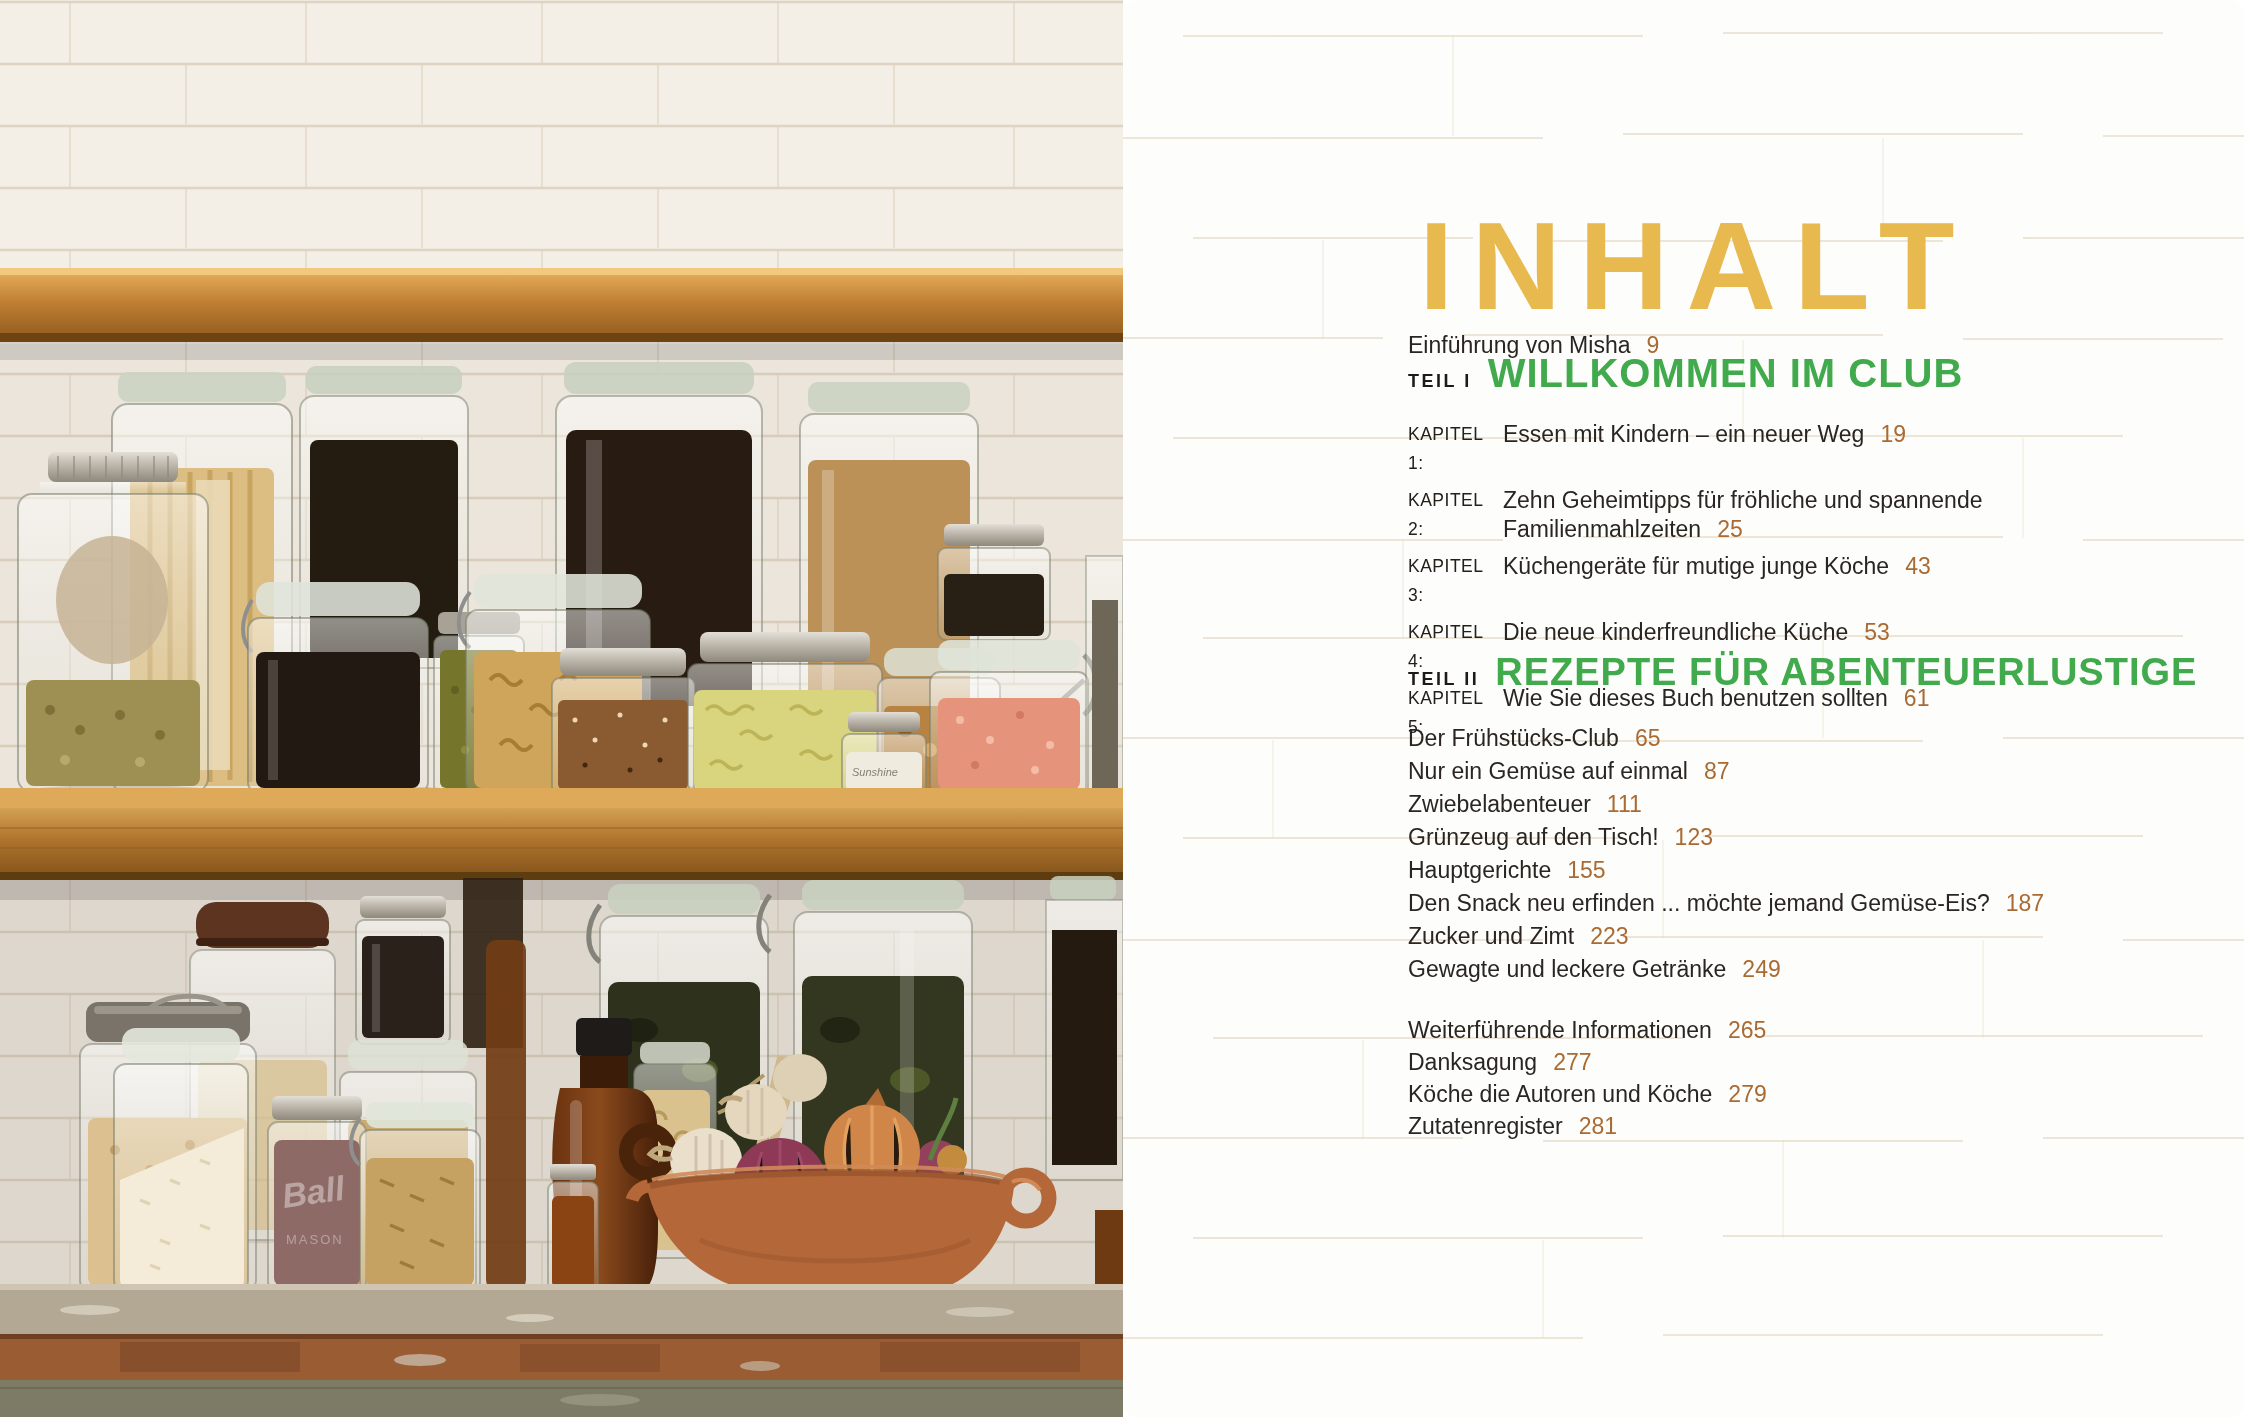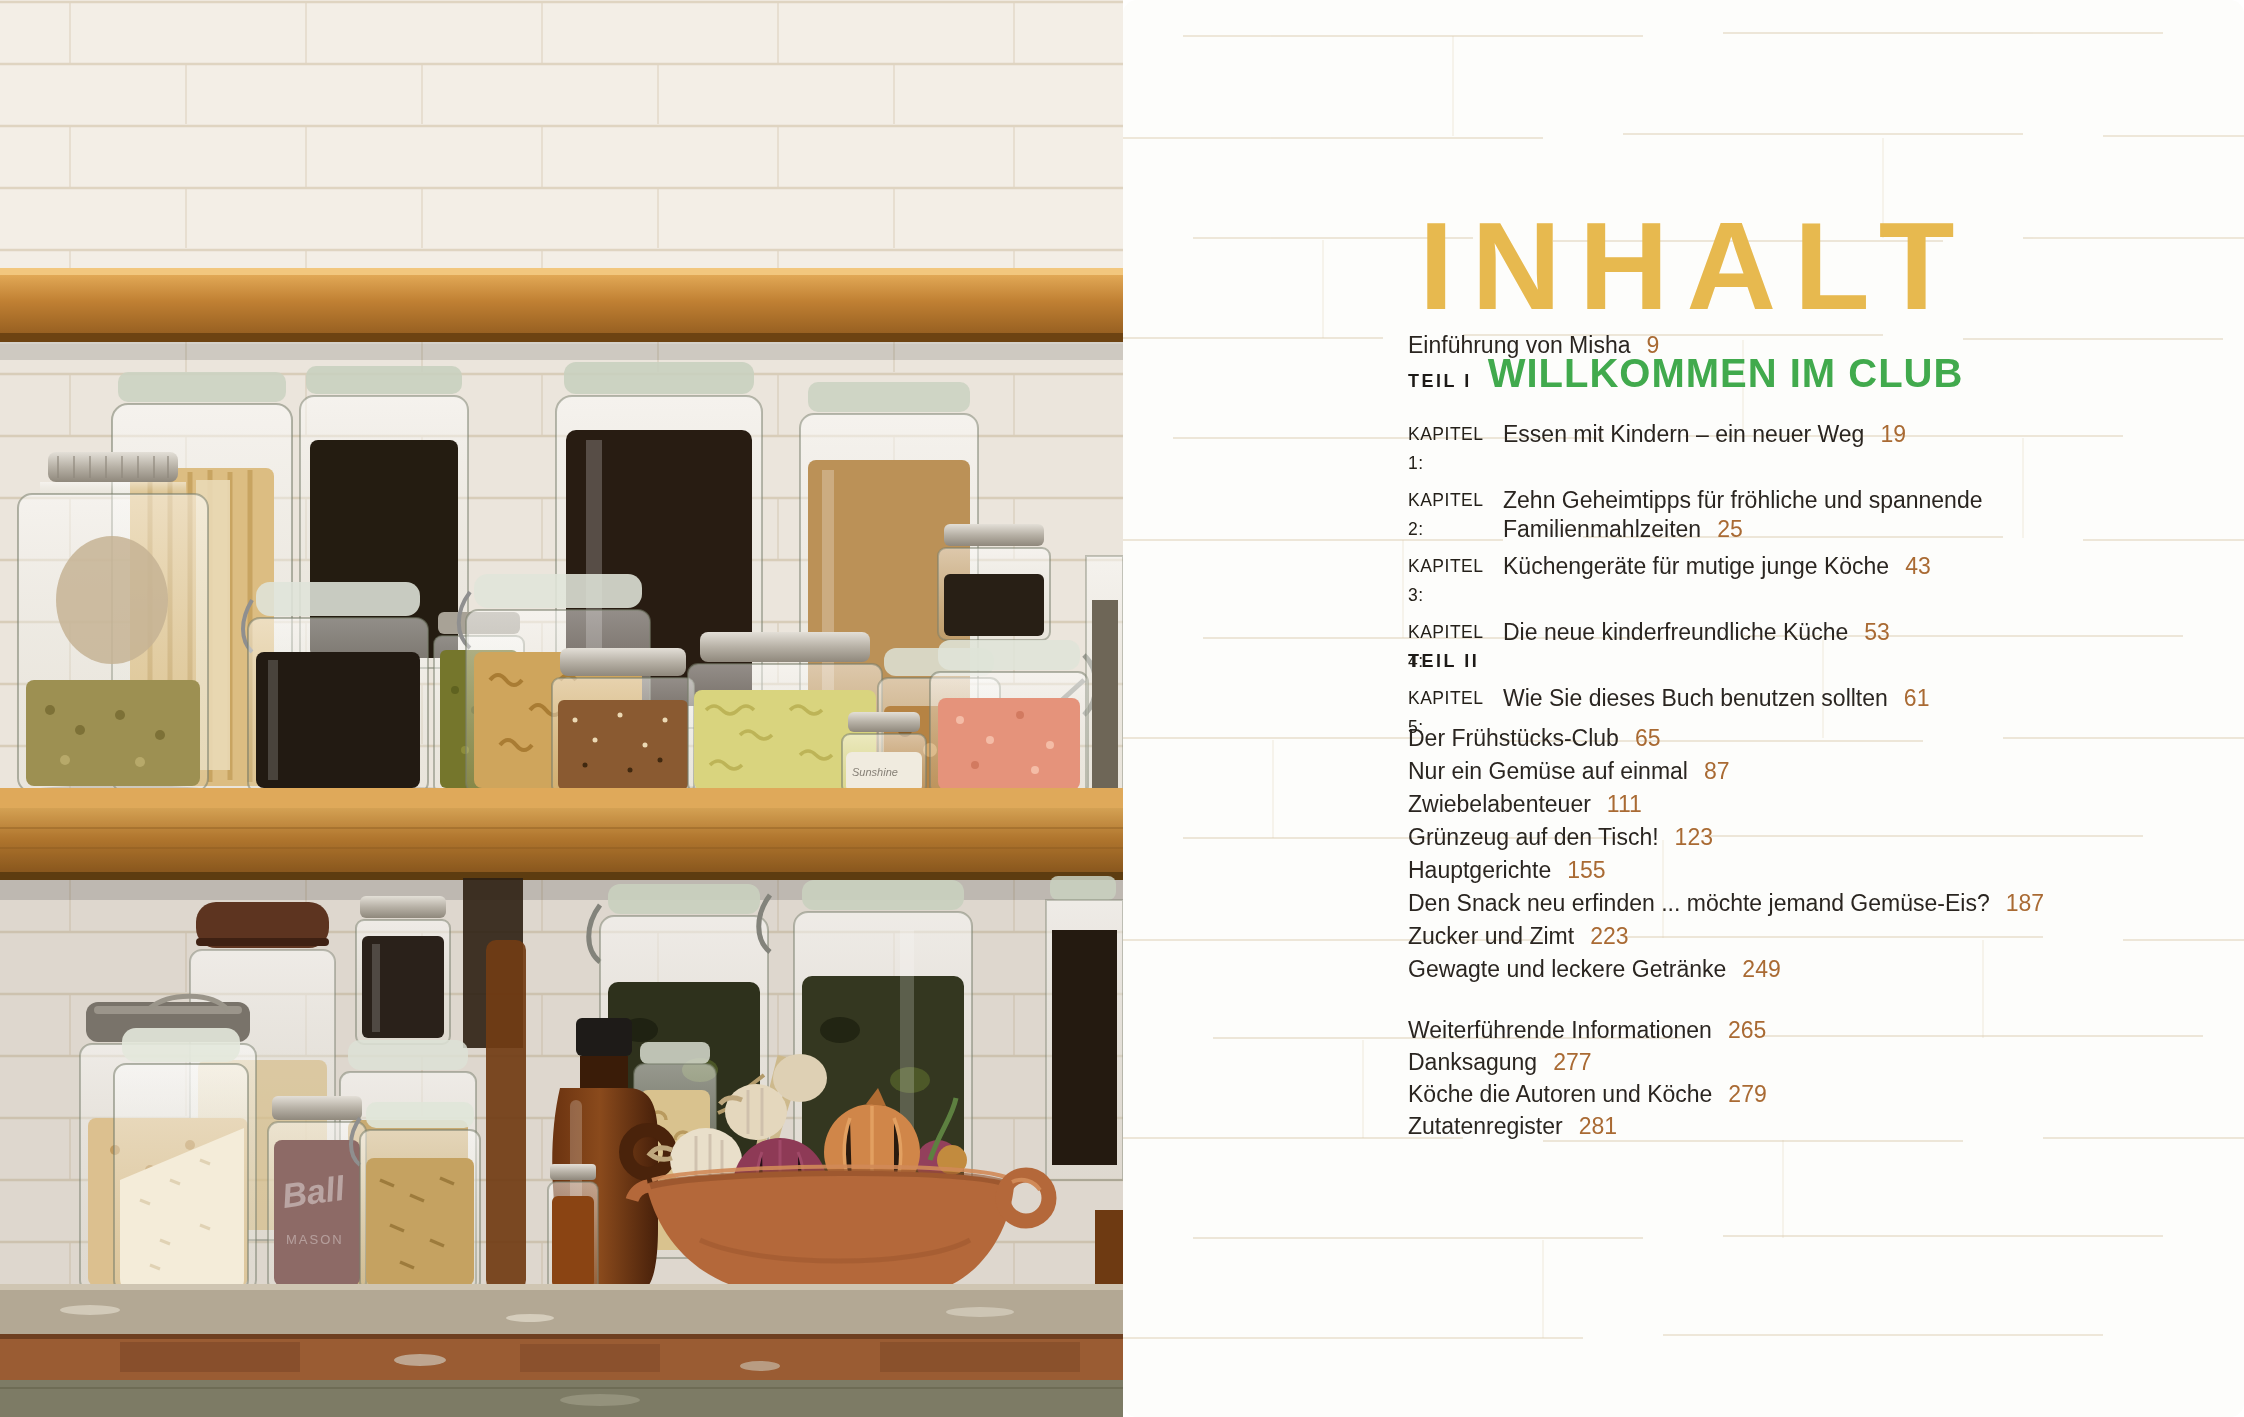--- a/index.html
+++ b/index.html
@@ -406,20 +406,21 @@
         <span class="chap-title"><span>Die neue kinderfreundliche Küche</span><span class="pagenum">53</span></span>
       </div>
       <div class="chapter-row">
         <span class="chap-label">KAPITEL 5:</span>
         <span class="chap-title"><span>Wie Sie dieses Buch benutzen sollten</span><span class="pagenum">61</span></span>
       </div>
     </div>
 
     <div class="part-heading" id="part2-heading">
       <span class="part-label">TEIL II</span>
+      <span class="part-title">REZEPTE FÜR ABENTEUERLUSTIGE</span>
     </div>
 
     <div class="sections">
       <p><span>Der Frühstücks-Club</span><span class="pagenum">65</span></p>
       <p><span>Nur ein Gemüse auf einmal</span><span class="pagenum">87</span></p>
       <p><span>Zwiebelabenteuer</span><span class="pagenum">111</span></p>
       <p><span>Grünzeug auf den Tisch!</span><span class="pagenum">123</span></p>
       <p><span>Hauptgerichte</span><span class="pagenum">155</span></p>
       <p><span>Den Snack neu erfinden ... möchte jemand Gemüse-Eis?</span><span class="pagenum">187</span></p>
       <p><span>Zucker und Zimt</span><span class="pagenum">223</span></p>

